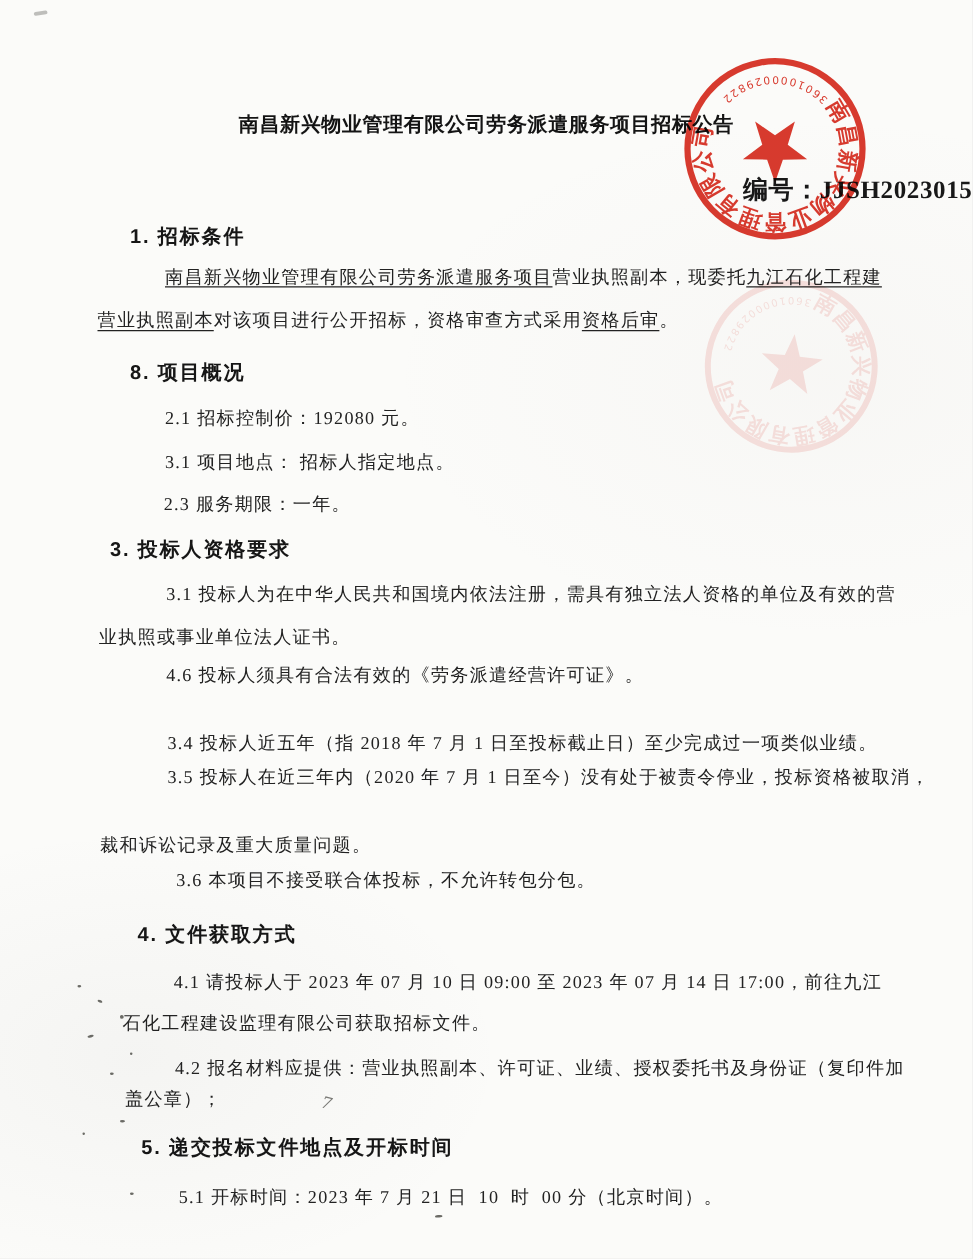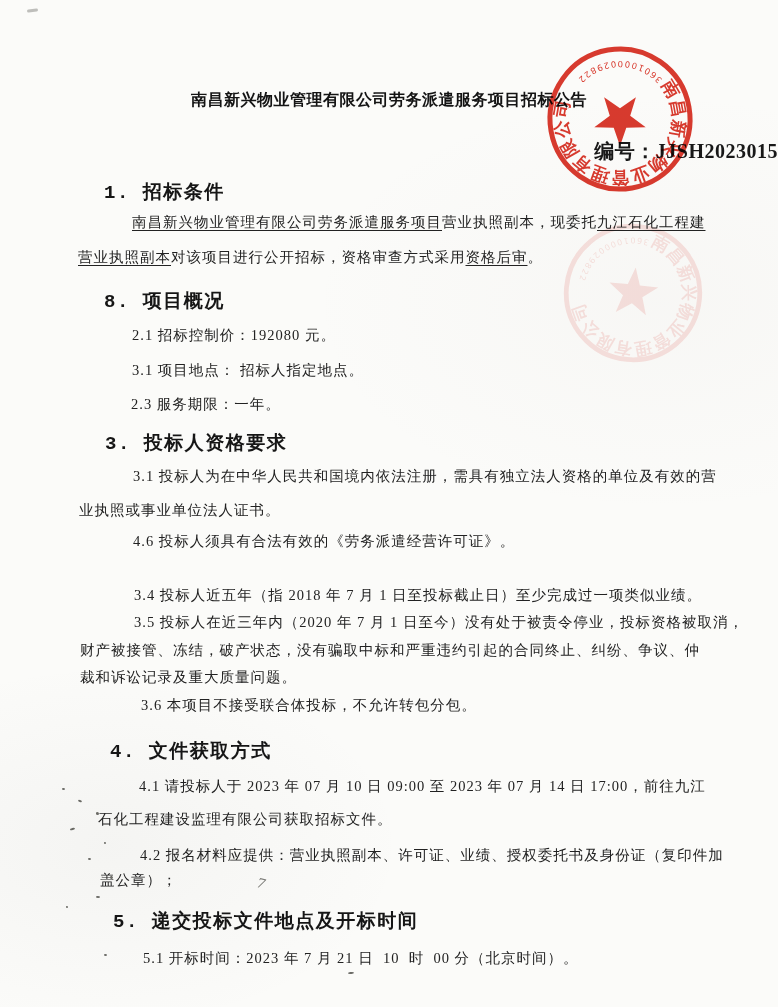--- a/index.html
+++ b/index.html
@@ -6,22 +6,22 @@
   .page{
     position:relative;width:778px;height:1007px;margin:0 auto;
     background:
       radial-gradient(ellipse 420px 260px at 14% 84%, rgba(120,120,118,0.05), rgba(0,0,0,0) 70%),
       radial-gradient(ellipse 500px 300px at 85% 30%, rgba(180,170,165,0.05), rgba(0,0,0,0) 70%),
       #fbfbf9;
     font-family:"Liberation Serif", serif;
     color:#1e1e1e;overflow:hidden;
   }
   .ln{position:absolute;white-space:pre;font-size:14.5px;letter-spacing:1px;line-height:19px;color:#222;}
-  .hd{position:absolute;white-space:pre;font-family:Liberation Mono, monospace;font-weight:bold;
-      font-size:19px;letter-spacing:1.5px;color:#161616;}
+  .hd{position:absolute;white-space:pre;font-family:Liberation Sans, sans-serif;font-weight:bold;
+      font-size:16px;letter-spacing:1.5px;color:#161616;}
   .title{position:absolute;top:90px;left:0;width:100%;text-align:center;
       font-family:"Liberation Sans",sans-serif;font-weight:bold;font-size:16px;
       letter-spacing:0.5px;color:#141414;}
   .docnum{position:absolute;top:138px;left:0;width:100%;text-align:right;
       font-weight:bold;font-size:20px;letter-spacing:0.5px;color:#181818;}
   .ul{text-decoration:underline;text-decoration-thickness:1.1px;text-underline-offset:3px;}
   .seal{position:absolute;mix-blend-mode:multiply;}
   .seal-main{left:534px;top:33px;opacity:0.93;}
   .seal-ghost{left:551px;top:211px;opacity:0.13;filter:blur(0.5px);}
   .speck{position:absolute;background:#6b6b66;border-radius:45% 60% 50% 55%;}
@@ -39,27 +39,26 @@
 
   <div class="hd" style="left:104px;top:179px;">1. 招标条件</div>
   <div class="ln" style="left:132px;top:213px;"><span class="ul">南昌新兴物业管理有限公司劳务派遣服务项目</span><span>营业执照副本，现委托</span><span class="ul">九江石化工程建</span></div>
   <div class="ln" style="left:78px;top:248px;"><span class="ul">营业执照副本</span><span>对该项目进行公开招标，资格审查方式采用</span><span class="ul">资格后审</span><span>。</span></div>
 
   <div class="hd" style="left:104px;top:288px;">8. 项目概况</div>
   <div class="ln" style="left:132px;top:326px;">2.1 招标控制价：192080 元。</div>
   <div class="ln" style="left:132px;top:361px;">3.1 项目地点： 招标人指定地点。</div>
   <div class="ln" style="left:131px;top:395px;">2.3 服务期限：一年。</div>
 
-  <div class="hd" style="left:105px;top:430px;">3. 投标人资格要求</div>
+  <div class="hd" style="left:88px;top:430px;">3. 投标人资格要求</div>
   <div class="ln" style="left:133px;top:467px;">3.1 投标人为在中华人民共和国境内依法注册，需具有独立法人资格的单位及有效的营</div>
   <div class="ln" style="left:79px;top:501px;">业执照或事业单位法人证书。</div>
   <div class="ln" style="left:133px;top:532px;">4.6 投标人须具有合法有效的《劳务派遣经营许可证》。</div>
   <div class="ln" style="left:134px;top:586px;">3.4 投标人近五年（指 2018 年 7 月 1 日至投标截止日）至少完成过一项类似业绩。</div>
   <div class="ln" style="left:134px;top:613px;">3.5 投标人在近三年内（2020 年 7 月 1 日至今）没有处于被责令停业，投标资格被取消，</div>
-  <div class="ln" style="left:80px;top:641px;">财产被接管、冻结，破产状态，没有骗取中标和严重违约引起的合同终止、纠纷、争议、仲</div>
   <div class="ln" style="left:80px;top:668px;">裁和诉讼记录及重大质量问题。</div>
   <div class="ln" style="left:141px;top:696px;">3.6 本项目不接受联合体投标，不允许转包分包。</div>
 
   <div class="hd" style="left:110px;top:738px;">4. 文件获取方式</div>
   <div class="ln" style="left:139px;top:777px;">4.1 请投标人于 2023 年 07 月 10 日 09:00 至 2023 年 07 月 14 日 17:00，前往九江</div>
   <div class="ln" style="left:98px;top:810px;">石化工程建设监理有限公司获取招标文件。</div>
   <div class="ln" style="left:140px;top:846px;">4.2 报名材料应提供：营业执照副本、许可证、业绩、授权委托书及身份证（复印件加</div>
   <div class="ln" style="left:100px;top:871px;">盖公章）；</div>
 
   <div class="hd" style="left:113px;top:908px;">5. 递交投标文件地点及开标时间</div>

